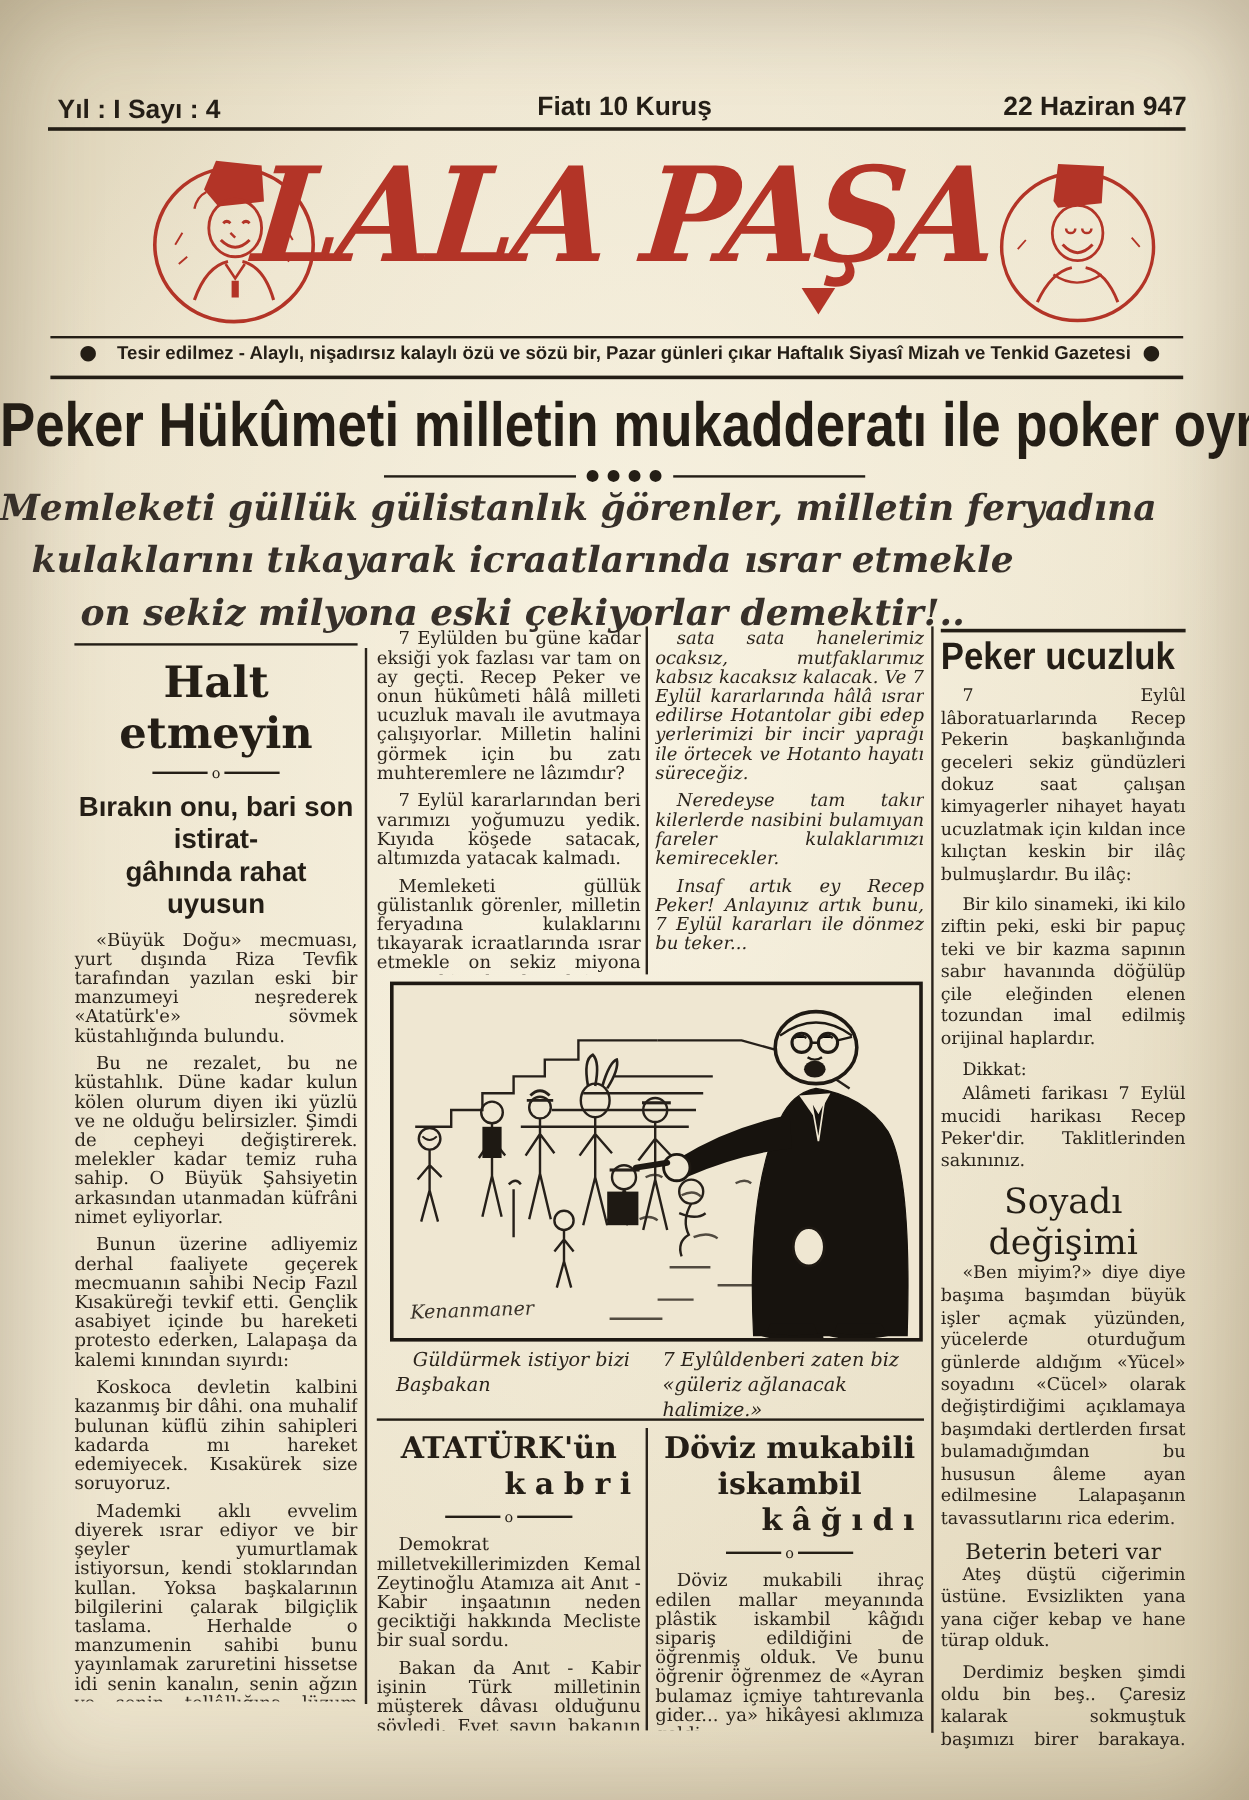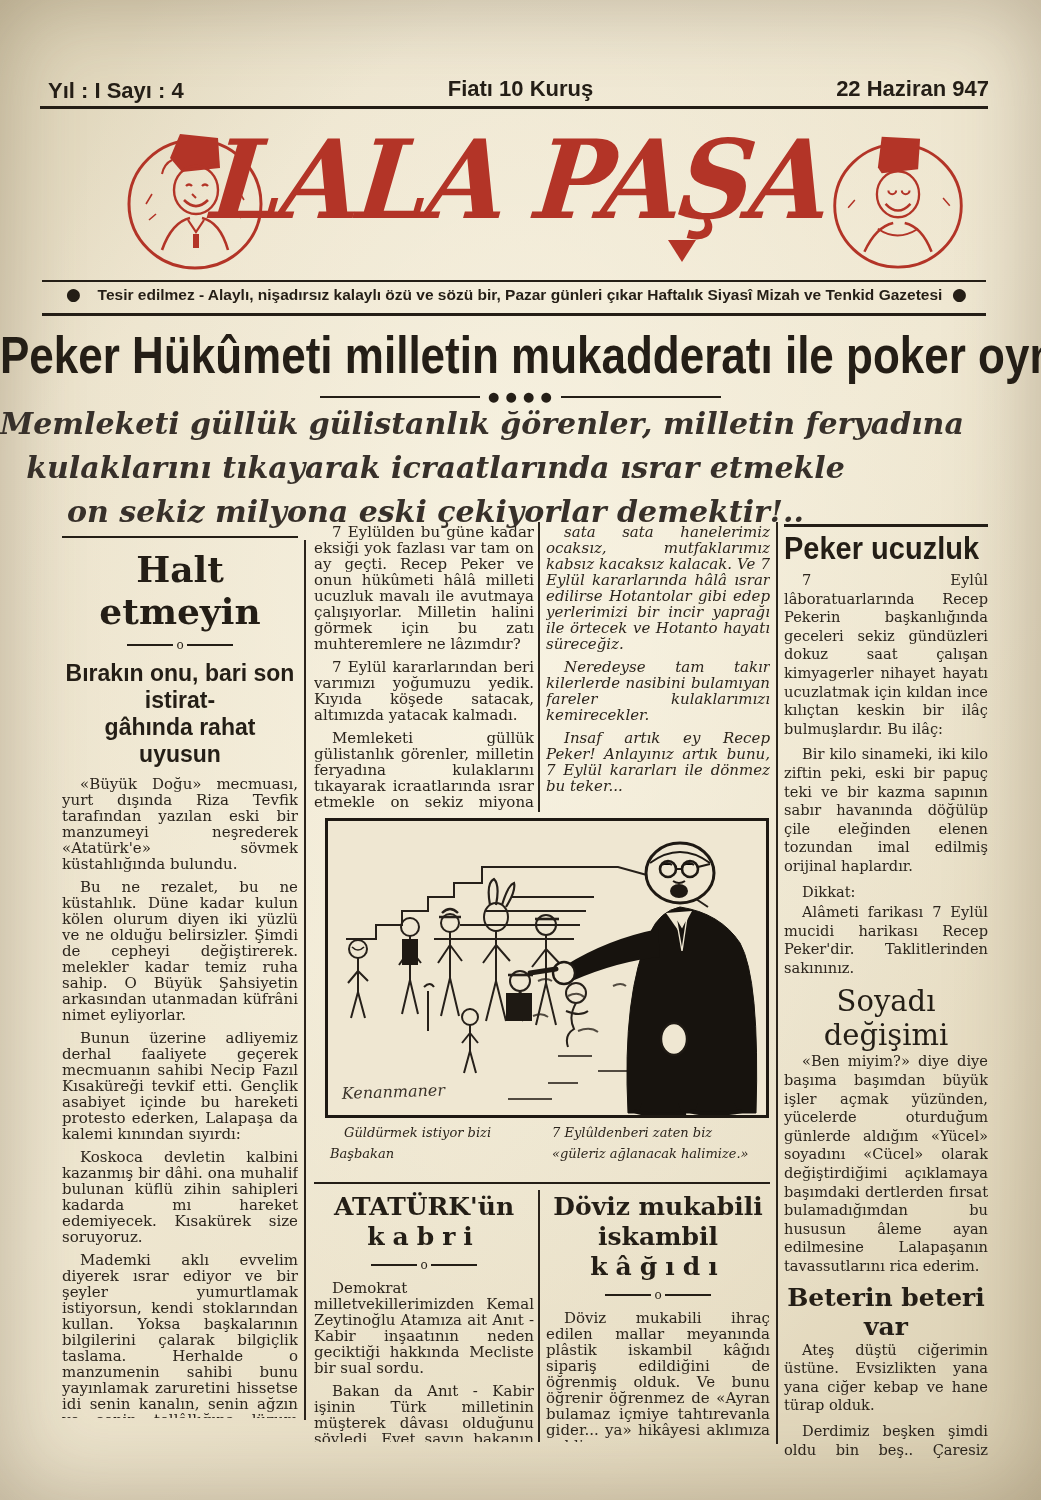--- a/index.html
+++ b/index.html
@@ -51,28 +51,28 @@
   }
   .vrule{width:2px;background:#2b241c;}
 
   .h-title{font-family:"DejaVu Serif",serif;font-weight:bold;font-size:36px;text-align:center;color:#241e16;}
   .h-sub{font-family:"Liberation Sans",sans-serif;font-weight:bold;font-size:23px;line-height:27px;text-align:center;color:#241e16;}
   .sect-orn{text-align:center;color:#241e16;font-size:13px;margin:4px 0 8px 0;}
   .sect-orn .l{display:inline-block;width:46px;height:2px;background:#241e16;vertical-align:middle;}
   .sect-orn .o{display:inline-block;vertical-align:middle;margin:0 3px;font-size:12px;}
 
   .mid-title{font-family:"DejaVu Serif",serif;font-weight:bold;font-size:25px;text-align:center;color:#241e16;line-height:30px;}
-  .mid-title .spaced{letter-spacing:8px;}
+  .mid-title .spaced{letter-spacing:8px;text-align:right;}
 
   .peker-title{font-family:"Liberation Sans",sans-serif;font-weight:bold;font-size:29px;color:#241e16;transform:scaleY(1.1);white-space:nowrap;}
   .sec-title{font-family:"DejaVu Serif",serif;font-size:29px;color:#241e16;text-align:center;}
-  .sec-title2{font-family:"DejaVu Serif",serif;font-weight:bold;font-size:25px;color:#241e16;text-align:center;}
+  .sec-title2{font-family:"DejaVu Serif",serif;font-weight:normal;font-size:18px;color:#241e16;text-align:center;}
   .col4 p{font-size:14.6px;line-height:18.6px;}
 
-  .caption{font-family:"DejaVu Serif",serif;font-style:italic;font-size:13px;line-height:21px;color:#2b241c;}
+  .caption{font-family:"DejaVu Serif",serif;font-style:italic;font-size:16px;line-height:21px;color:#2b241c;}
 
   .cartoon-box{border:3px solid #1e1913;background:#efe7d2;}
 </style>
 </head>
 <body>
 
 <div id="paper">
 
   <div class="abs topbar" style="left:48px;top:78px;">Yıl : I  Sayı : 4</div>
   <div class="abs topbar" style="left:0;top:76px;width:1041px;text-align:center;">Fiatı 10 Kuruş</div>

